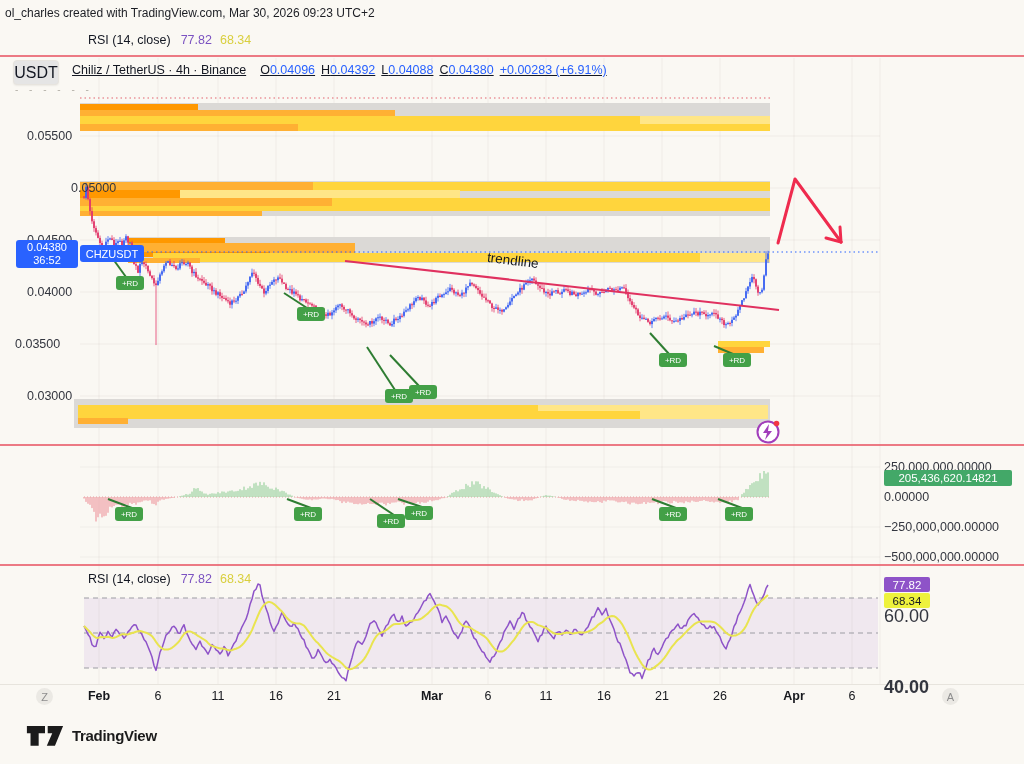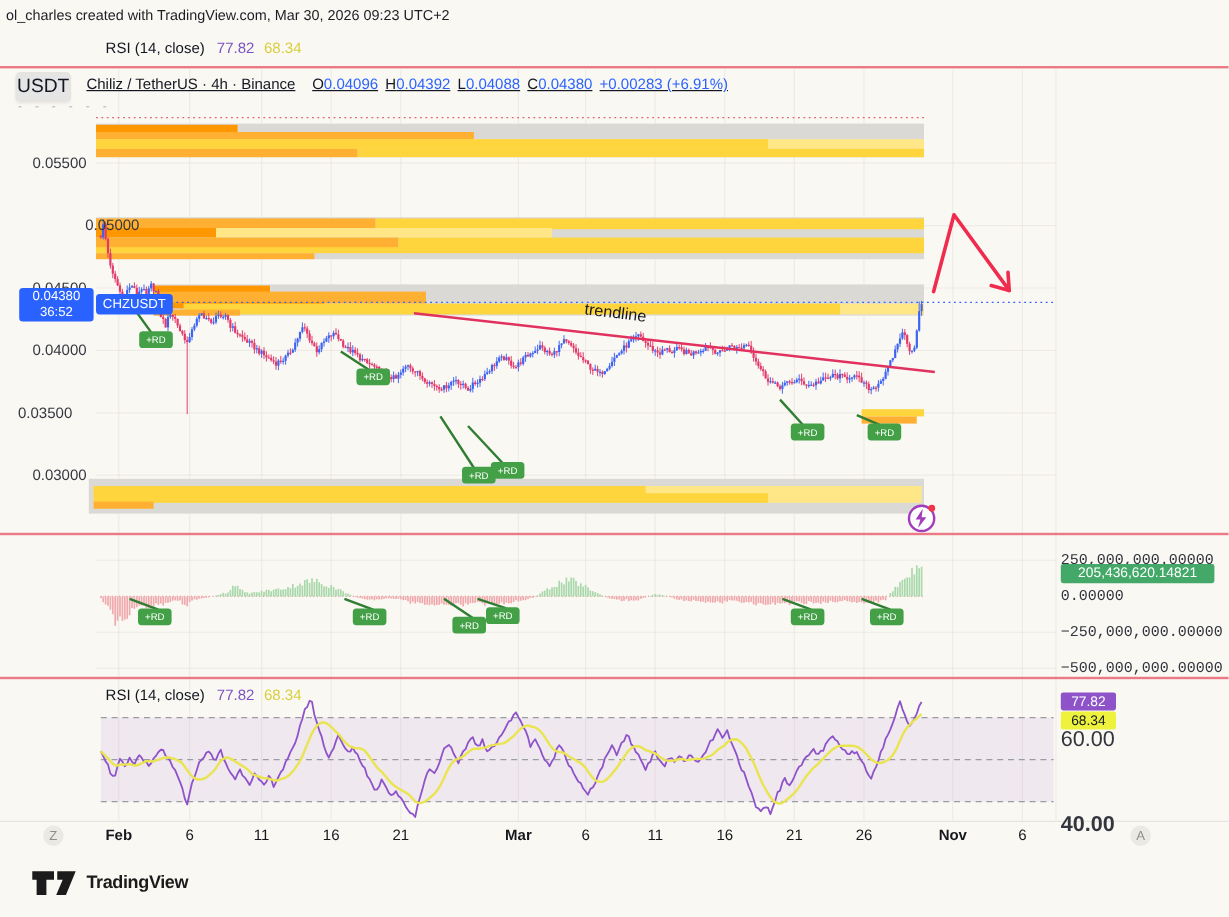--- a/index.html
+++ b/index.html
@@ -24,21 +24,21 @@
   .legend1 .chg{color:#2962ff;margin-left:6px;}
   .legend2{left:88px;top:79px;font-size:12.5px;color:#131722;}
   .price-tick{position:absolute;font-size:12.5px;color:#33363f;transform:translateY(-50%);}
   .price-tag{left:16px;top:240px;width:62px;height:27px;background:#2962ff;border-radius:3px;
              color:#fff;font-size:11px;line-height:13px;text-align:center;padding-top:1px;}
   .sym-tag{left:80px;top:245px;width:64px;height:17px;background:#2962ff;border-radius:3px;
            color:#fff;font-size:11px;display:flex;align-items:center;justify-content:center;}
   .trend-label{left:487px;top:253px;font-size:13.5px;color:#131722;transform:rotate(7deg);}
   .cvd-legend{left:88px;top:453px;font-size:12.5px;color:#131722;}
   .cvd-legend .val{color:#3f9e65;margin-left:8px;}
-  .cvd-tick{position:absolute;left:884px;font-size:12.5px;color:#33363f;transform:translateY(-50%);font-family:Liberation Mono, monospace;}
+  .cvd-tick{position:absolute;left:884px;font-size:12.5px;color:#33363f;transform:translateY(-50%);}
   .cvd-badge{left:884px;top:470px;width:128px;height:16px;background:#43a868;border-radius:2px;
              color:#fff;font-size:11.5px;display:flex;align-items:center;justify-content:center;}
   .rsi-legend{left:88px;top:572px;font-size:12.5px;color:#131722;}
   .rsi-legend .v1{color:#7b52c1;margin-left:10px;}
   .rsi-legend .v2{color:#d9cf3e;margin-left:8px;}
   .rsi-badge1{left:884px;top:577px;width:46px;height:15px;background:#8e53c8;border-radius:2px;
               color:#fff;font-size:11.5px;display:flex;align-items:center;justify-content:center;}
   .rsi-badge2{left:884px;top:593px;width:46px;height:15px;background:#eef23c;border-radius:2px;
               color:#131722;font-size:11.5px;display:flex;align-items:center;justify-content:center;}
   .rsi-tick{position:absolute;left:884px;font-size:18px;color:#33363f;transform:translateY(-50%);}
@@ -1237,21 +1237,21 @@
       <div class="abs time-tick" style="left: 158px;">6</div>
       <div class="abs time-tick" style="left: 218px;">11</div>
       <div class="abs time-tick" style="left: 276px;">16</div>
       <div class="abs time-tick" style="left: 334px;">21</div>
       <div class="abs time-tick bold" style="left: 432px;">Mar</div>
       <div class="abs time-tick" style="left: 488px;">6</div>
       <div class="abs time-tick" style="left: 546px;">11</div>
       <div class="abs time-tick" style="left: 604px;">16</div>
       <div class="abs time-tick" style="left: 662px;">21</div>
       <div class="abs time-tick" style="left: 720px;">26</div>
-      <div class="abs time-tick bold" style="left: 794px;">Nov</div>
+      <div class="abs time-tick bold" style="left: 794px;">Apr</div>
       <div class="abs time-tick" style="left: 852px;">6</div>
     </div>
   <div class="axis-btn" style="left:36px">Z</div>
   <div class="axis-btn" style="left:942px">A</div>
 
   <div class="abs logo">
     <svg width="38" height="30" viewBox="0 0 42 30">
       <polygon points="1,5 21,5 21,13 14,13 14,27 5,27 5,13 1,13" fill="#1b1b1b"></polygon>
       <polygon points="24,5 41,5 32,27 23,27 29,13 24,13" fill="#1b1b1b"></polygon>
     </svg>

